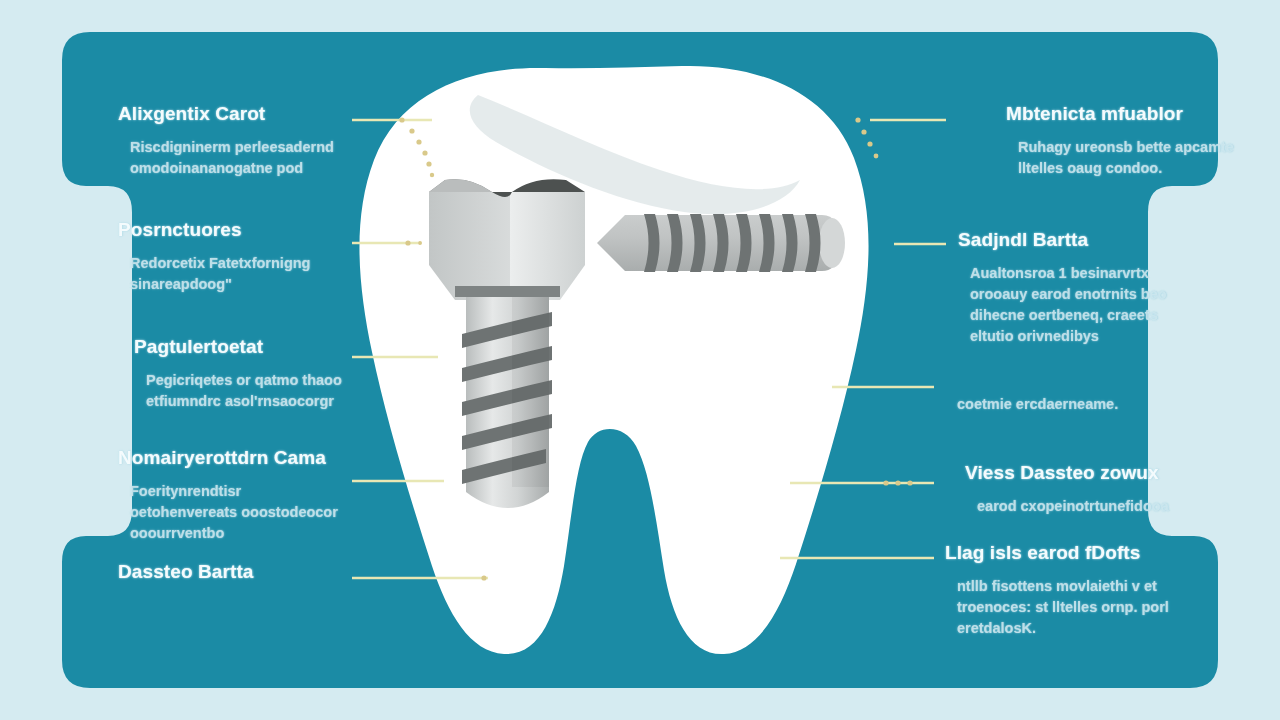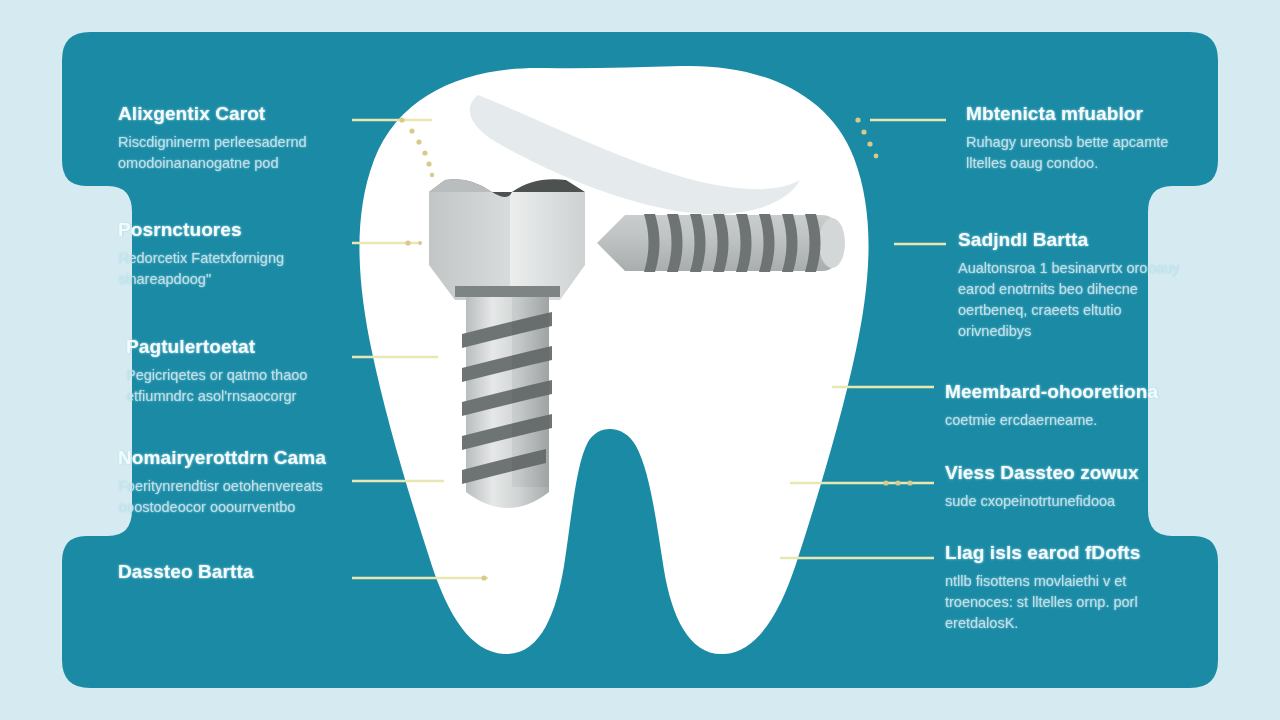--- a/index.html
+++ b/index.html
@@ -35,23 +35,23 @@
     margin: 0 0 7px 0;
     font-size: 19px;
     font-weight: bold;
     color: #f4fbfd;
     letter-spacing: 0.1px;
     line-height: 1.1;
     text-shadow: 0 0 2.4px rgba(200,235,245,0.85),
                  0.6px 0.3px 1.6px rgba(120,185,205,0.55);
   }
   .label-body {
-    margin: 0;
+    margin: 12px;
     font-size: 14.5px;
-    font-weight: 400;
+    font-weight: 700;
     color: #cbe6ee;
     line-height: 1.45;
     opacity: 0.93;
     text-shadow: 0 0 2.2px rgba(190,230,242,0.75),
                  0.5px 0.3px 1.5px rgba(110,175,198,0.5);
   }
   .blurtext { filter: blur(0.35px); }
 </style>
 </head>
 <body>
@@ -245,52 +245,51 @@
   <div class="label-block left" style="left:118px; top:104px;">
     <p class="label-title blurtext">Alixgentix Carot</p>
     <p class="label-body blurtext">Riscdigninerm perleesadernd omodoinananogatne pod</p>
   </div>
 
   <div class="label-block left" style="left:118px; top:220px;">
     <p class="label-title blurtext">Posrnctuores</p>
     <p class="label-body blurtext">Redorcetix Fatetxfornigng sinareapdoog"</p>
   </div>
 
-  <div class="label-block left" style="left:126px; top:337px;">
+  <div class="label-block left" style="left:134px; top:337px;">
     <p class="label-title blurtext">Pagtulertoetat</p>
     <p class="label-body blurtext">Pegicriqetes or qatmo thaoo etfiumndrc asol'rnsaocorgr</p>
   </div>
 
   <div class="label-block left" style="left:118px; top:448px;">
     <p class="label-title blurtext">Nomairyerottdrn Cama</p>
     <p class="label-body blurtext">Foeritynrendtisr oetohenvereats ooostodeocor ooourrventbo</p>
   </div>
 
   <div class="label-block left" style="left:118px; top:562px;">
     <p class="label-title blurtext">Dassteo Bartta</p>
   </div>
 
-  <div class="label-block right" style="left:966px; top:104px;">
+  <div class="label-block right" style="left:1006px; top:104px;">
     <p class="label-title blurtext">Mbtenicta mfuablor</p>
     <p class="label-body blurtext">Ruhagy ureonsb bette apcamte lltelles oaug condoo.</p>
   </div>
 
   <div class="label-block right" style="left:958px; top:230px;">
     <p class="label-title blurtext">Sadjndl Bartta</p>
     <p class="label-body blurtext">Aualtonsroa 1 besinarvrtx orooauy earod enotrnits beo dihecne oertbeneq, craeets eltutio orivnedibys</p>
   </div>
 
   <div class="label-block right" style="left:945px; top:382px;">
-    <p class="label-title blurtext">Meembard-ohooretiona</p>
     <p class="label-body blurtext">coetmie ercdaerneame.</p>
   </div>
 
-  <div class="label-block right" style="left:945px; top:463px;">
+  <div class="label-block right" style="left:965px; top:463px;">
     <p class="label-title blurtext">Viess Dassteo zowux</p>
-    <p class="label-body blurtext">sude cxopeinotrtunefidooa</p>
+    <p class="label-body blurtext">earod cxopeinotrtunefidooa</p>
   </div>
 
   <div class="label-block right" style="left:945px; top:543px;">
     <p class="label-title blurtext">Llag isls earod fDofts</p>
     <p class="label-body blurtext">ntllb fisottens movlaiethi v et troenoces: st lltelles ornp. porl eretdalosK.</p>
   </div>
 
 </div>
 
 </body></html>

